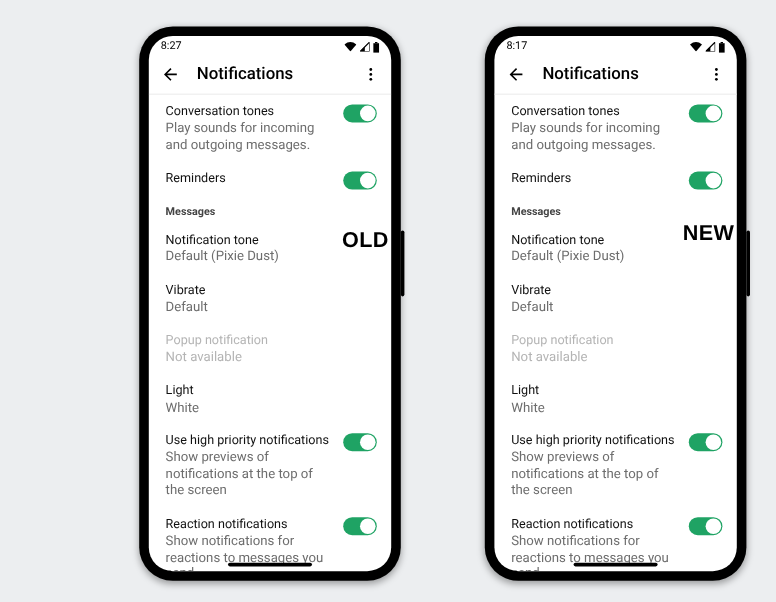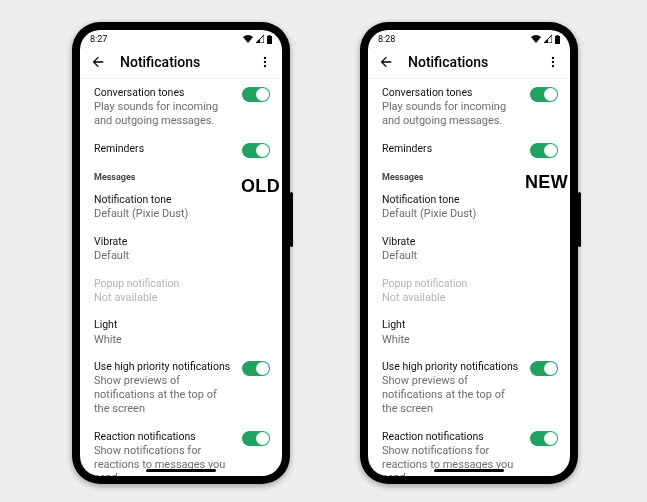--- a/index.html
+++ b/index.html
@@ -10,20 +10,21 @@
     position: relative;
   }
   .phone {
     position: absolute;
     width: 218px;
     height: 462px;
     background: #000;
     border-radius: 28px;
     padding: 8px;
     box-shadow: 0 2px 6px rgba(0,0,0,0.35);
+    margin-left: 44px;
   }
   .phone.left  { left: 72px;  top: 22px; }
   .phone.right { left: 360px; top: 22px; }
   
   .phone::after {
     content: "";
     position: absolute;
     right: -3px;
     top: 170px;
     width: 3px;
@@ -119,22 +120,22 @@
   .badge {
     position: absolute;
     font-family: Arial, sans-serif;
     font-weight: 900;
     font-size: 18px;
     letter-spacing: 0.02em;
     color: #000;
     right: 10px;
     text-align: right;
   }
-  .badge.old { top: 154px; }
-  .badge.new { top: 150px; }
+  .badge.old { top: 168px; }
+  .badge.new { top: 162px; }
   .nav-handle {
     position: absolute;
     bottom: 4px;
     left: 50%;
     transform: translateX(-50%);
     width: 70px;
     height: 3px;
     background: #000;
     border-radius: 2px;
   }
@@ -224,21 +225,21 @@
 
     </div>
     <div class="nav-handle"></div>
   </div>
   <div class="badge old">OLD</div>
 </div>
 
 <div class="phone right">
   <div class="screen">
     <div class="statusbar">
-      <span>8:28</span>
+      <span>8:17</span>
       <span class="status-icons">
         <svg width="10" height="8" viewBox="0 0 10 8">
             <path d="M5 8 L0 2 Q5 -2 10 2 Z" fill="#000"></path>
           </svg>
         <svg width="8" height="8" viewBox="0 0 8 8">
             <path d="M0 8 L8 8 L8 0 Z" fill="none" stroke="#000" stroke-width="1"></path>
             <path d="M0 8 L4 8 L4 4 Z" fill="#000"></path>
           </svg>
         <svg width="5" height="9" viewBox="0 0 5 9">
             <rect x="0" y="1" width="5" height="8" fill="#000"></rect>

